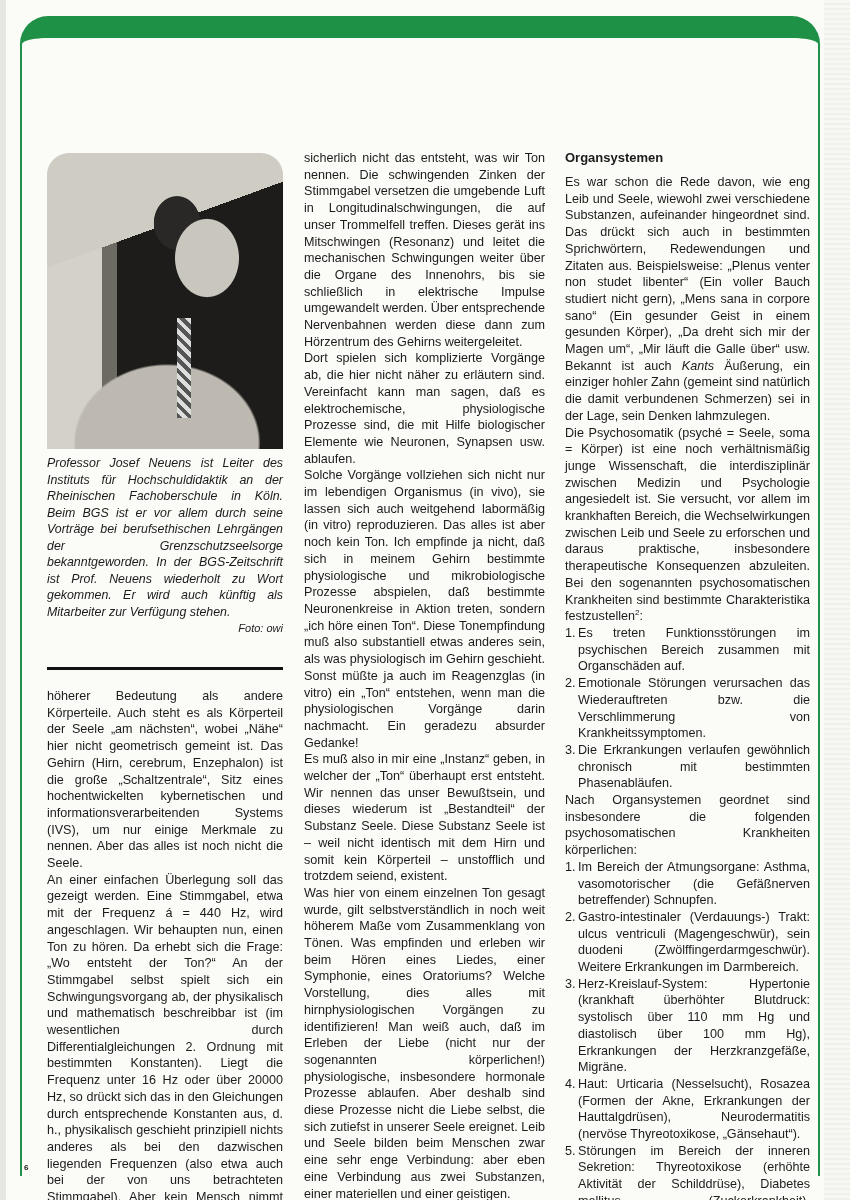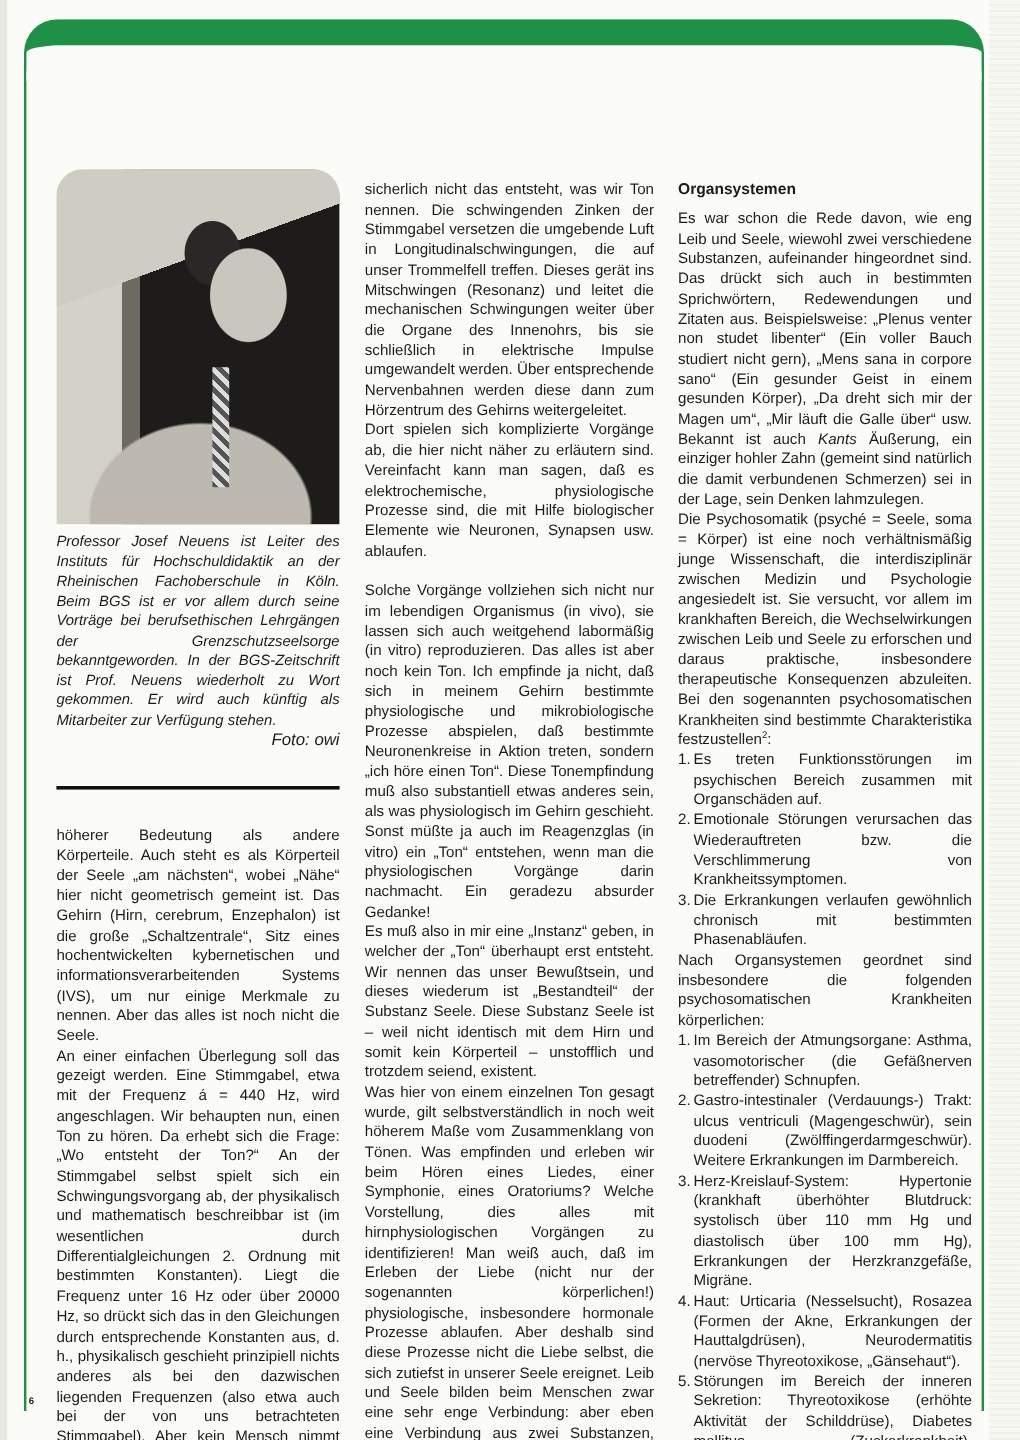--- a/index.html
+++ b/index.html
@@ -25,41 +25,41 @@
     position: absolute; right: 0; top: 0; width: 26px; height: 1200px;
     background: repeating-linear-gradient(180deg, #f3f3ef 0 3px, #e9e9e3 3px 5px);
     opacity: 0.6;
   }
   .left-edge {
     position: absolute; left: 0; top: 0; width: 6px; height: 1200px;
     background: #e7e7e2;
   }
   .col { position: absolute; font-size: 12.6px; line-height: 16.7px; text-align: justify; hyphens: manual; }
   .col p { margin: 0; }
-  .col p.gap { margin-top: 17px; }
-  #col1-top { left: 47px; top: 141px; width: 236px; }
+  .col p.gap { margin-top: 0; }
+  #col1-top { left: 47px; top: 153px; width: 236px; }
   #col1-bot { left: 47px; top: 688px; width: 236px; }
   #col2 { left: 304px; top: 150px; width: 241px; }
   #col3 { left: 565px; top: 150px; width: 245px; }
   .photo {
     width: 236px; height: 296px; border-radius: 22px 22px 0 0;
     background:
       radial-gradient(ellipse 45px 55px at 160px 105px, #c9c6bd 0 70%, transparent 72%),
       radial-gradient(ellipse 38px 44px at 130px 70px, #2a2826 0 60%, transparent 62%),
       linear-gradient(160deg, #cfccc4 0 30%, transparent 30%),
       radial-gradient(ellipse 130px 110px at 120px 290px, #bdb9b0 0 70%, transparent 72%),
       linear-gradient(90deg, #d4d1c9 0 55px, #6d6a64 55px 70px, #1d1c1b 70px 100%);
     position: relative;
   }
   .tie {
     position: absolute; left: 130px; top: 165px; width: 14px; height: 100px;
     background: repeating-linear-gradient(45deg, #555 0 4px, #ddd 4px 8px);
   }
   .caption { font-style: italic; margin-top: 6px; font-size: 12.4px; line-height: 16.5px; text-align: justify; }
-  .credit { text-align: right; font-style: italic; font-size: 14px; margin-top: 0; }
+  .credit { text-align: right; font-style: italic; font-size: 11px; margin-top: 0; }
   .rule { width: 236px; height: 3px; background: #111; margin-top: 30px; }
   h2 { font-size: 13px; font-weight: bold; margin: 0 0 8px 0; line-height: 16px; }
   ol { margin: 0; padding-left: 0; list-style: none; }
   ol li { position: relative; padding-left: 13px; }
   ol li .num { position: absolute; left: 0; top: 0; }
   .pagenum { position: absolute; left: 24px; top: 1163px; font-size: 8px; font-weight: bold; }
   sup { font-size: 8px; line-height: 0; }
   em.kant { font-style: italic; }
 </style>
 </head>

